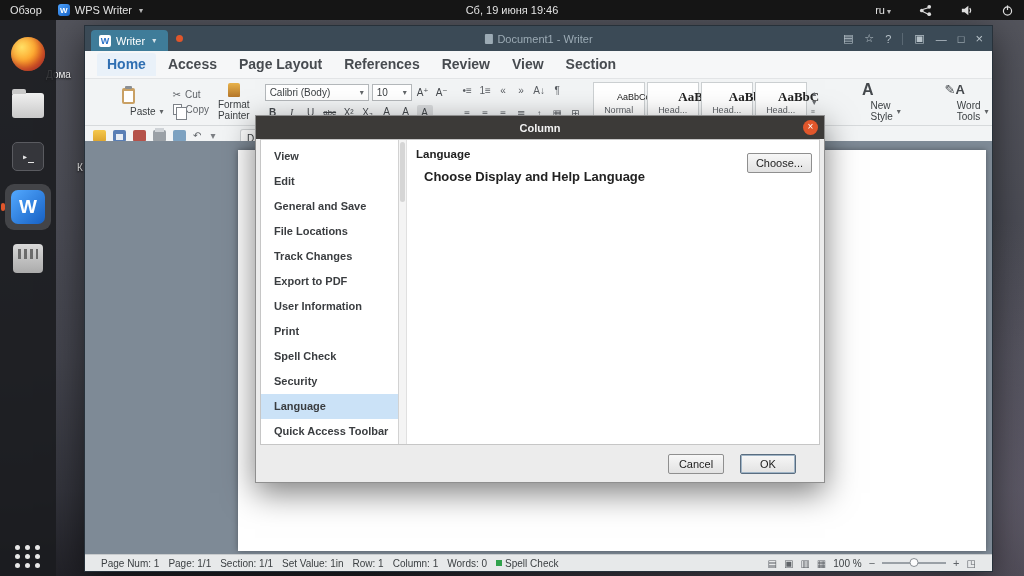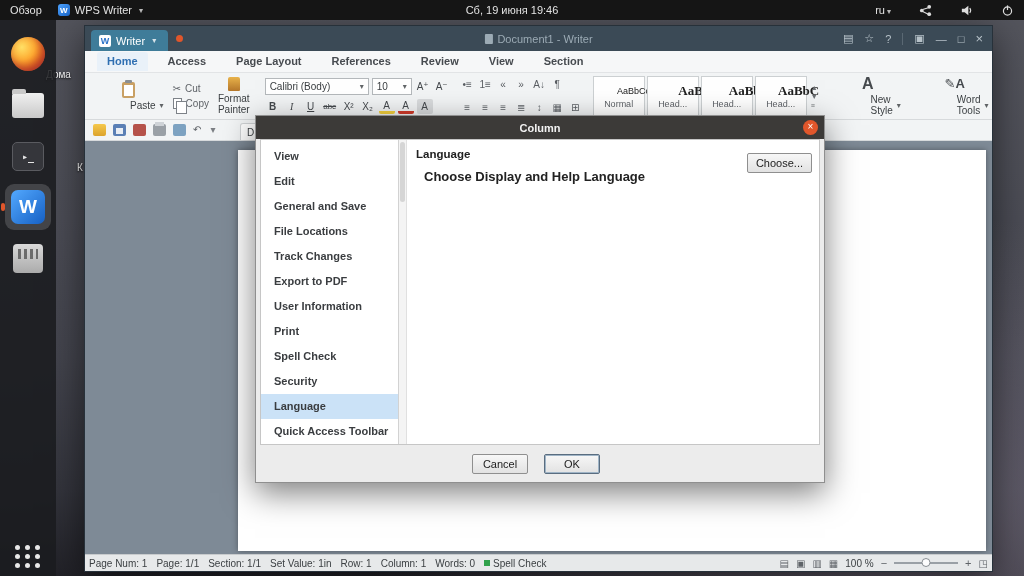--- a/index.html
+++ b/index.html
@@ -64,22 +64,22 @@
   .win-title { position:absolute; left:50%; transform:translateX(-50%); color:#9cabb5; font-size:11px;
     display:flex; align-items:center; gap:5px; }
   .win-title .pageico { width:8px; height:10px; background:#9cabb5; border-radius:1px; }
   .title-icons { margin-left:auto; display:flex; align-items:center; gap:11px; padding-right:9px;
     color:#b7c2c9; font-size:11px; }
   .title-icons .sep { width:1px; height:12px; background:#5a6873; }
   .title-icons span { cursor:default; }
   .close-glyph { font-size:13px; }
 
   
-  .menubar { height:22px; background:#f6f7f8; border-bottom:1px solid #e2e4e6; display:flex;
-    align-items:center; padding-left:12px; gap:10px; font-size:11px; font-weight:bold; color:#474b50; }
+  .menubar { height:28px; background:#f6f7f8; border-bottom:1px solid #e2e4e6; display:flex;
+    align-items:center; padding-left:12px; gap:2px; font-size:14px; font-weight:bold; color:#474b50; }
   .menu-tab { padding:3px 10px 4px; border-radius:3px 3px 0 0; }
   .menu-tab.active { color:#2f6fb2; background:#e9f1f9; }
 
   
   .toolbar { height:47px; background:#f2f4f5; border-bottom:1px solid #d7dadc; display:flex;
     align-items:stretch; padding:2px 4px; gap:5px; color:#3c4043; }
   .vsep { width:1px; background:#dcdfe1; margin:3px 0; }
   .grp { display:flex; align-items:center; gap:4px; }
   .btn-big { display:flex; flex-direction:column; align-items:center; justify-content:center;
     font-size:10px; gap:2px; padding:1px 5px; border-radius:3px; }
@@ -137,21 +137,21 @@
     border:1px solid #d0d3d5; border-bottom:none; border-radius:3px 3px 0 0; font-size:10px; color:#3c4043;
     display:flex; align-items:center; padding-left:6px; }
 
   
   .doc-area { position:absolute; left:0; top:115px; right:0; bottom:17px; background:#7e8a96; overflow:hidden; }
   .page { position:absolute; left:153px; top:9px; width:748px; bottom:3px; background:#fff;
     box-shadow:0 0 6px rgba(0,0,0,.35); }
 
   
   .statusbar { position:absolute; left:0; bottom:0; width:100%; height:17px; background:#e7e9ea;
-    border-top:1px solid #c8cbcd; display:flex; align-items:center; gap:9px; padding:0 4px;
+    border-top:1px solid #c8cbcd; display:flex; align-items:center; gap:9px; padding:0 16px;
     font-size:10px; color:#3c4043; }
   .sb-spell { display:flex; align-items:center; gap:3px; }
   .sb-dot { width:6px; height:6px; background:#31a24c; }
   .sb-right { margin-left:auto; display:flex; align-items:center; gap:7px; }
   .sb-vico { font-size:10px; color:#5f6368; }
   .zoom-track { width:64px; height:2px; background:#9aa0a6; position:relative; }
   .zoom-handle { position:absolute; left:50%; top:-4px; transform:translateX(-50%); width:9px; height:9px;
     border-radius:50%; background:#fdfdfd; border:1px solid #8a8f94; }
   .zoom-btn { font-size:11px; color:#5f6368; }
 
@@ -173,21 +173,21 @@
     background:#d5d5d5; border-radius:3px; }
   .dlg-content { flex:1; padding:8px 9px; position:relative; }
   .dlg-heading { font-size:11.5px; font-weight:bold; color:#222; }
   .dlg-row { margin-top:9px; display:flex; align-items:center; }
   .dlg-row-label { font-size:13px; font-weight:bold; color:#222; padding-left:8px; }
   .btn { height:20px; min-width:56px; padding:0 8px; font-size:11px; color:#222;
     background:linear-gradient(180deg,#f7f7f7,#e2e2e2); border:1px solid #8f8f8f; border-radius:2px;
     display:inline-flex; align-items:center; justify-content:center; }
   .dlg-choose { position:absolute; right:7px; top:13px; }
   .dlg-footer { position:absolute; left:0; right:0; bottom:0; height:37px; display:flex; align-items:center;
-    justify-content:center; gap:16px; padding-right:8px; }
+    justify-content:flex-end; gap:16px; padding-right:28px; }
   .btn.default { border-color:#5a6d80; box-shadow:0 0 0 1px #9fb4c6 inset; }
 </style>
 </head>
 <body>
 
 <div class="desk-label" style="left:46px; top:69px;">Дома</div>
 <div class="desk-label" style="left:77px; top:162px;">К</div>
 
 <div class="topbar">
   <div class="left">

